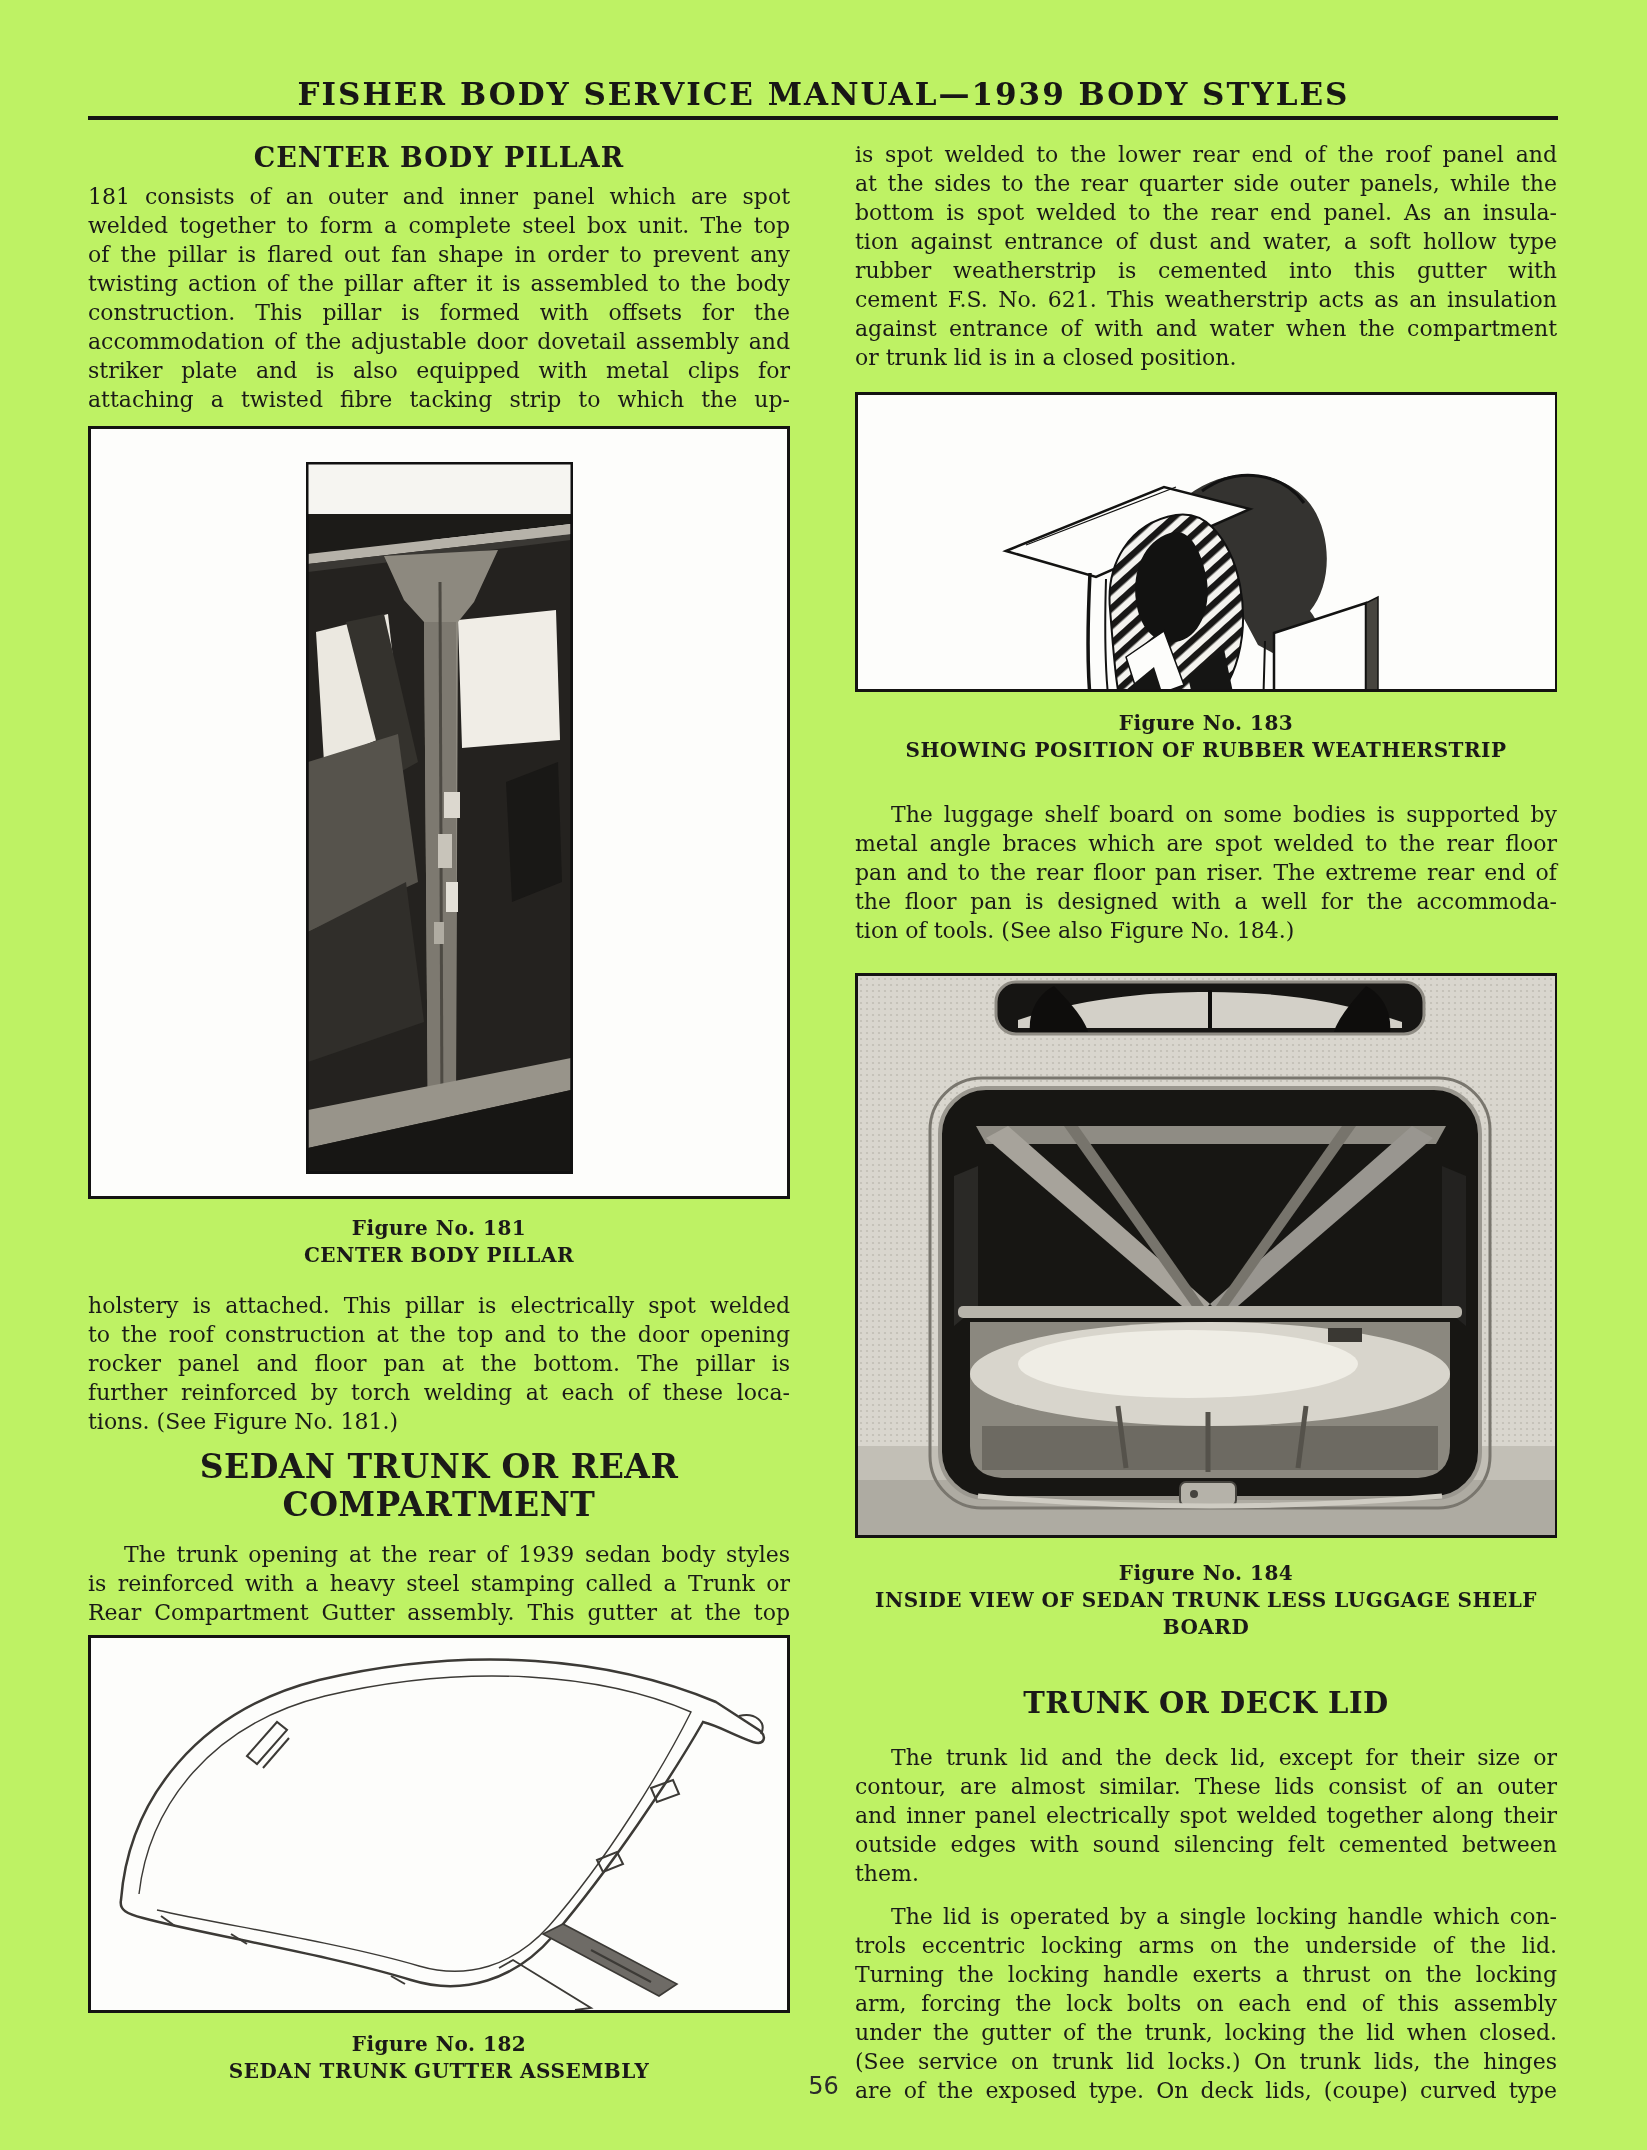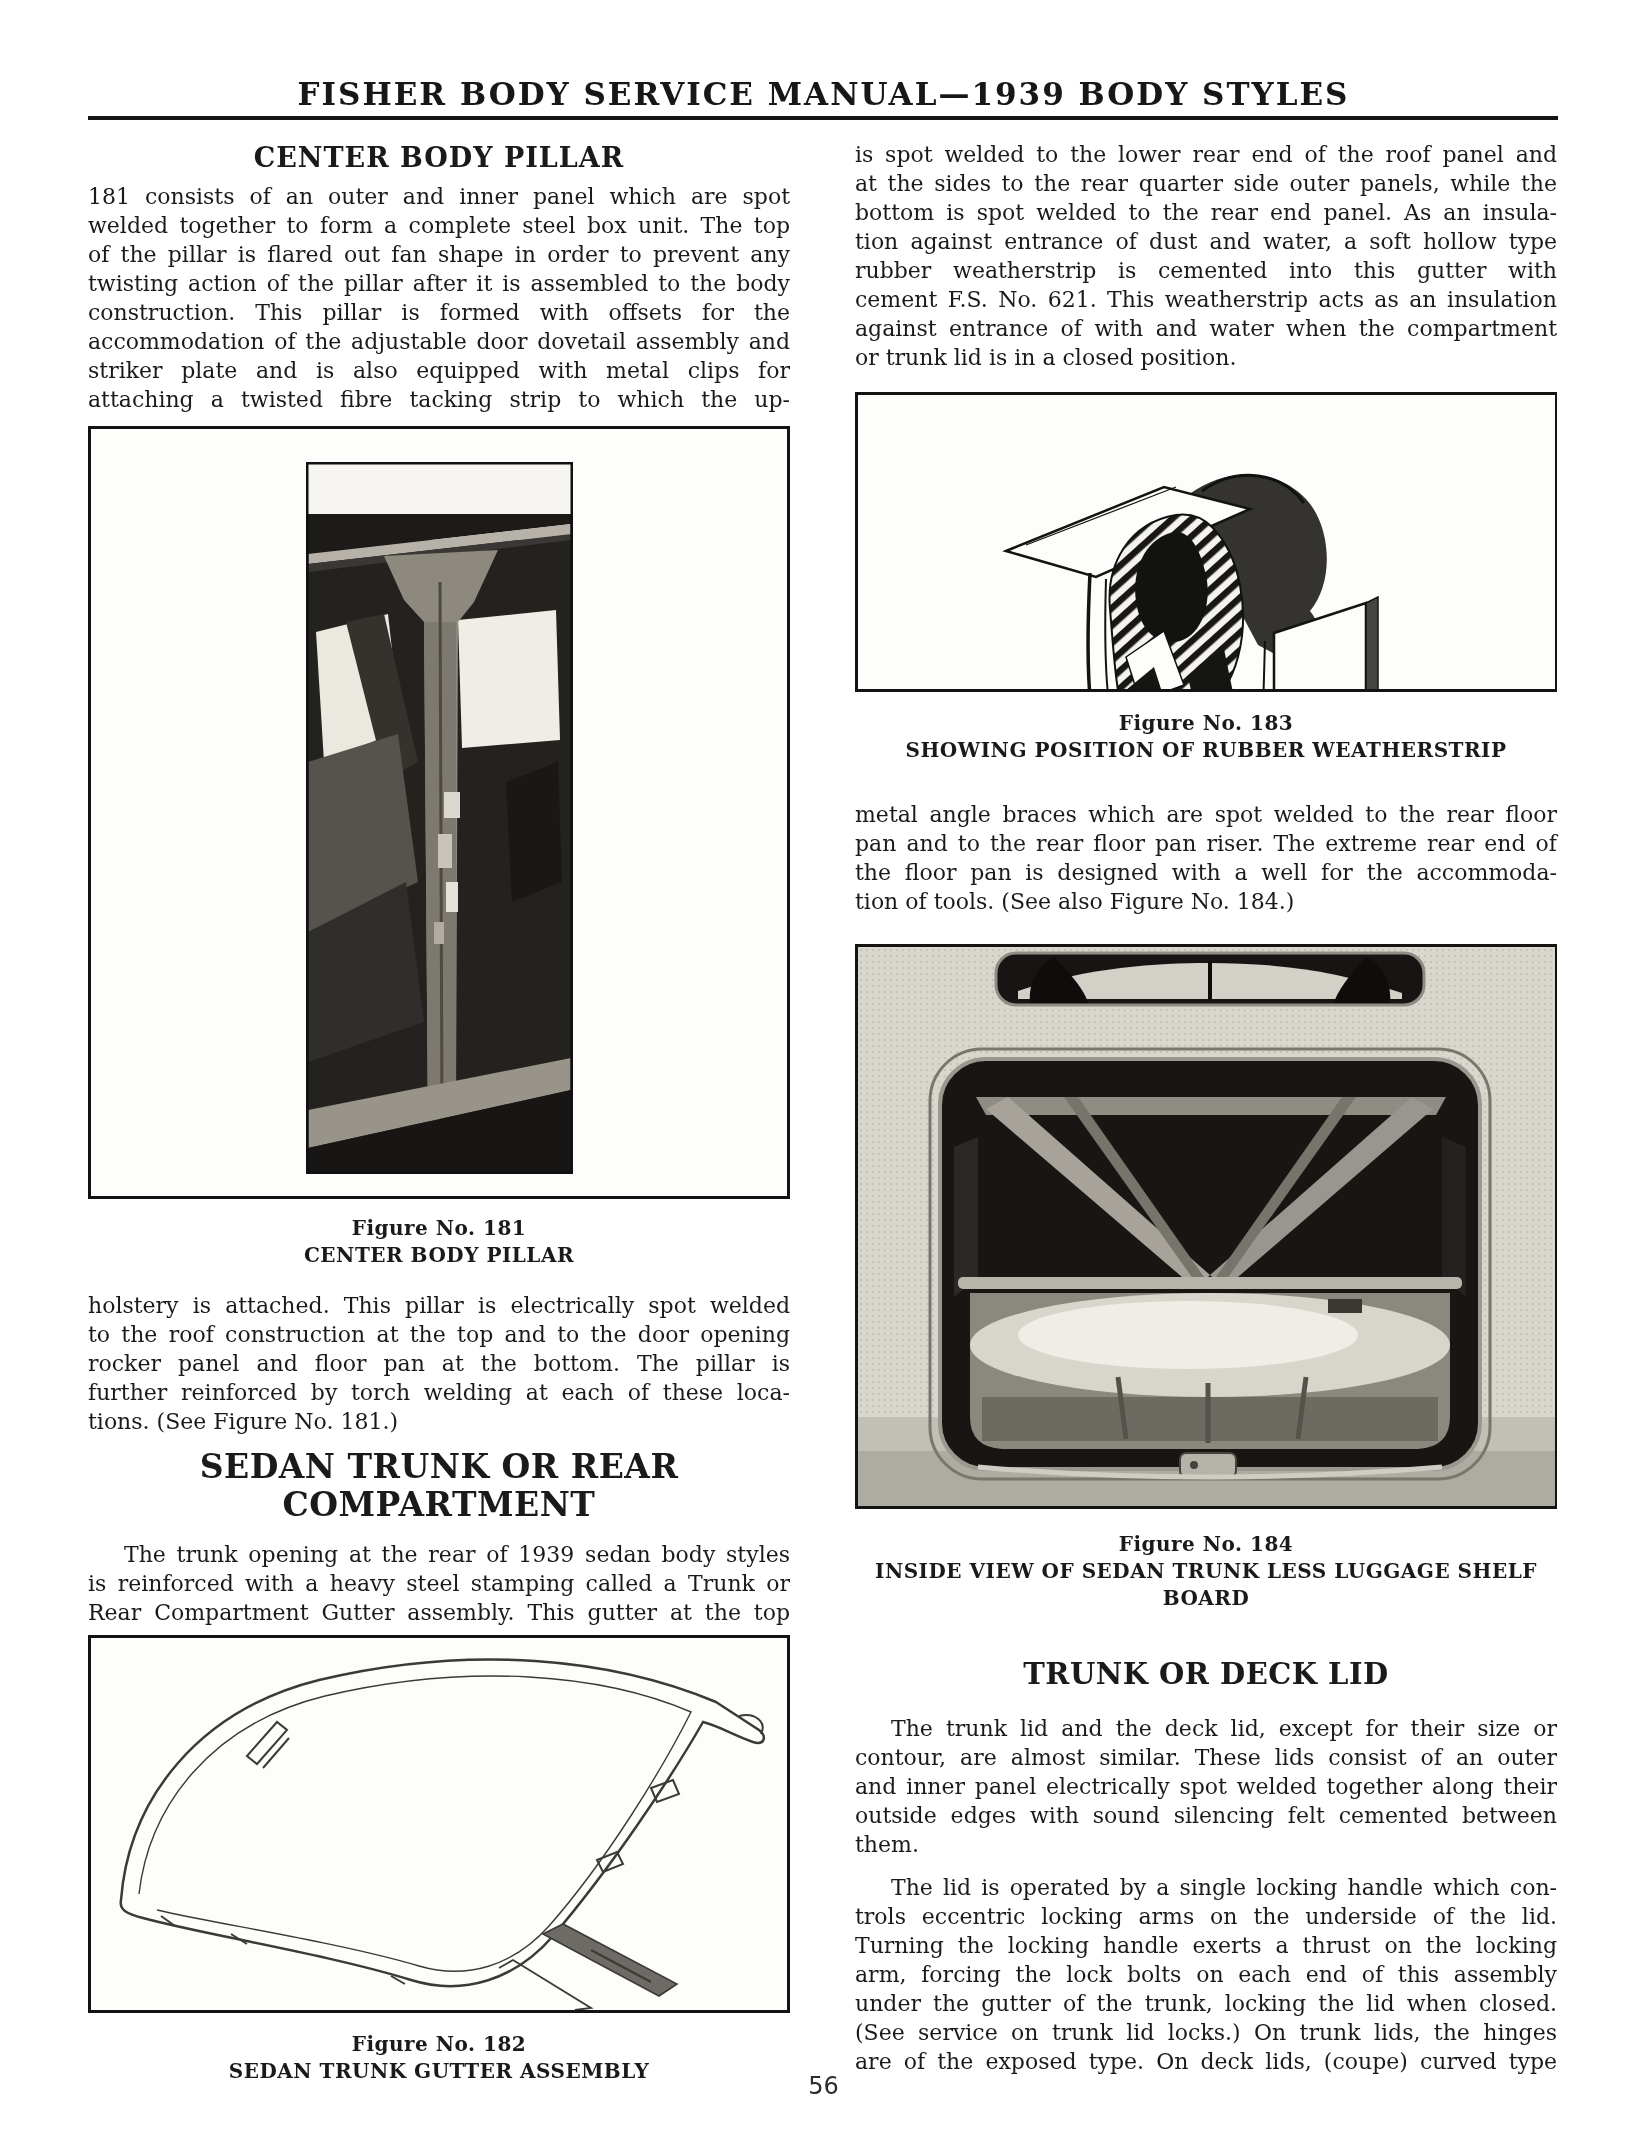--- a/index.html
+++ b/index.html
@@ -1,18 +1,18 @@
 <!DOCTYPE html>
 <html><head>
 <meta charset="utf-8">
 <style>
   html,body { margin:0; padding:0; background:#e8e6e1; }
   .page {
     position:relative; width:1647px; height:2150px;
-    background:#ffffff; color:#1b1a18;
+    background:#bef264; color:#1b1a18;
     font-family:"DejaVu Serif", serif;
     overflow:hidden;
   }
   .hdr-title {
     position:absolute; left:0; top:76px; width:100%;
     text-align:center; font-size:31px; font-weight:bold;
     letter-spacing:2px; color:#181715;
   }
   .hdr-rule {
     position:absolute; left:88px; top:116px; width:1470px; height:4px;
@@ -230,20 +230,21 @@
         <polygon points="330,282 366,254 378,312 340,326" fill="#151514"></polygon>
       </svg>
     </div>
 
     <div class="caption cap183">
       <div>Figure No. 183</div>
       <div>SHOWING POSITION OF RUBBER WEATHERSTRIP</div>
     </div>
 
     <div class="para mt36">
+        <div class="pline indent">The luggage shelf board on some bodies is supported by</div>
         <div class="pline">metal angle braces which are spot welded to the rear floor</div>
         <div class="pline">pan and to the rear floor pan riser. The extreme rear end of</div>
         <div class="pline">the floor pan is designed with a well for the accommoda-</div>
         <div class="pline lastline">tion of tools. (See also Figure No. 184.)</div>
       </div>
 
     <div class="figbox fig184">
       <svg width="697" height="559" viewBox="0 0 697 559">
         <defs>
           <pattern id="halftone" width="6" height="6" patternUnits="userSpaceOnUse">

